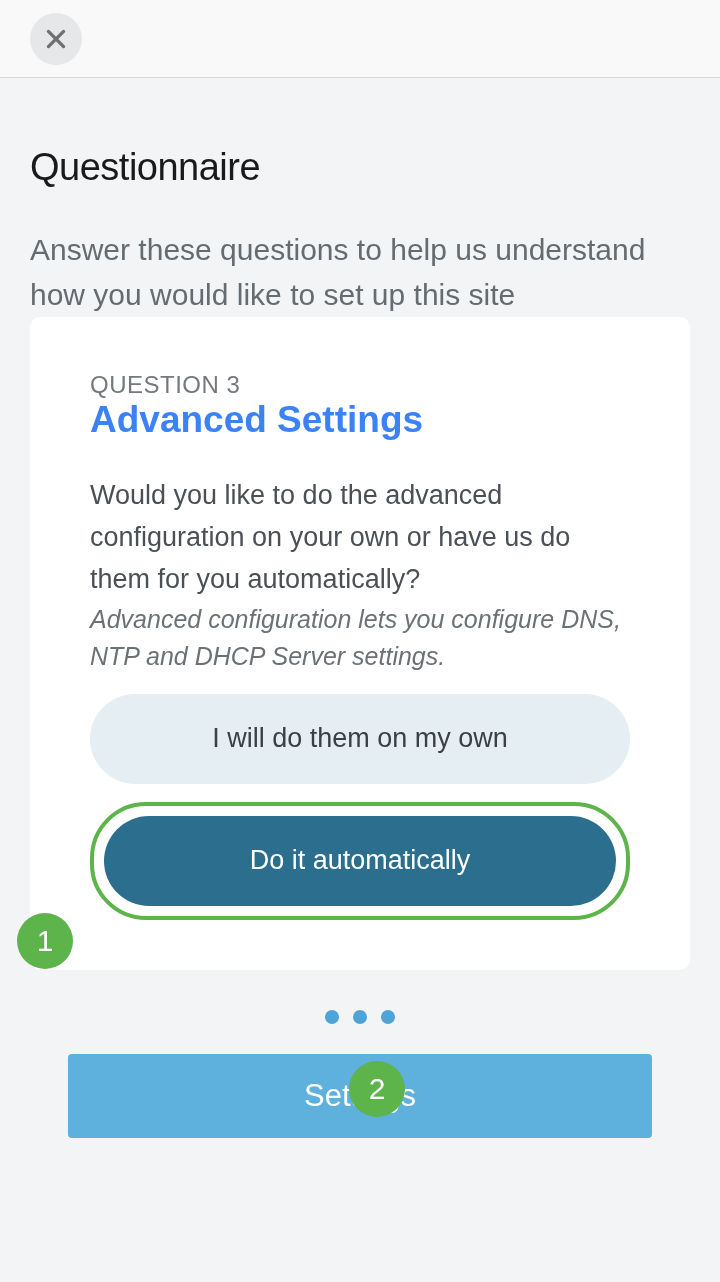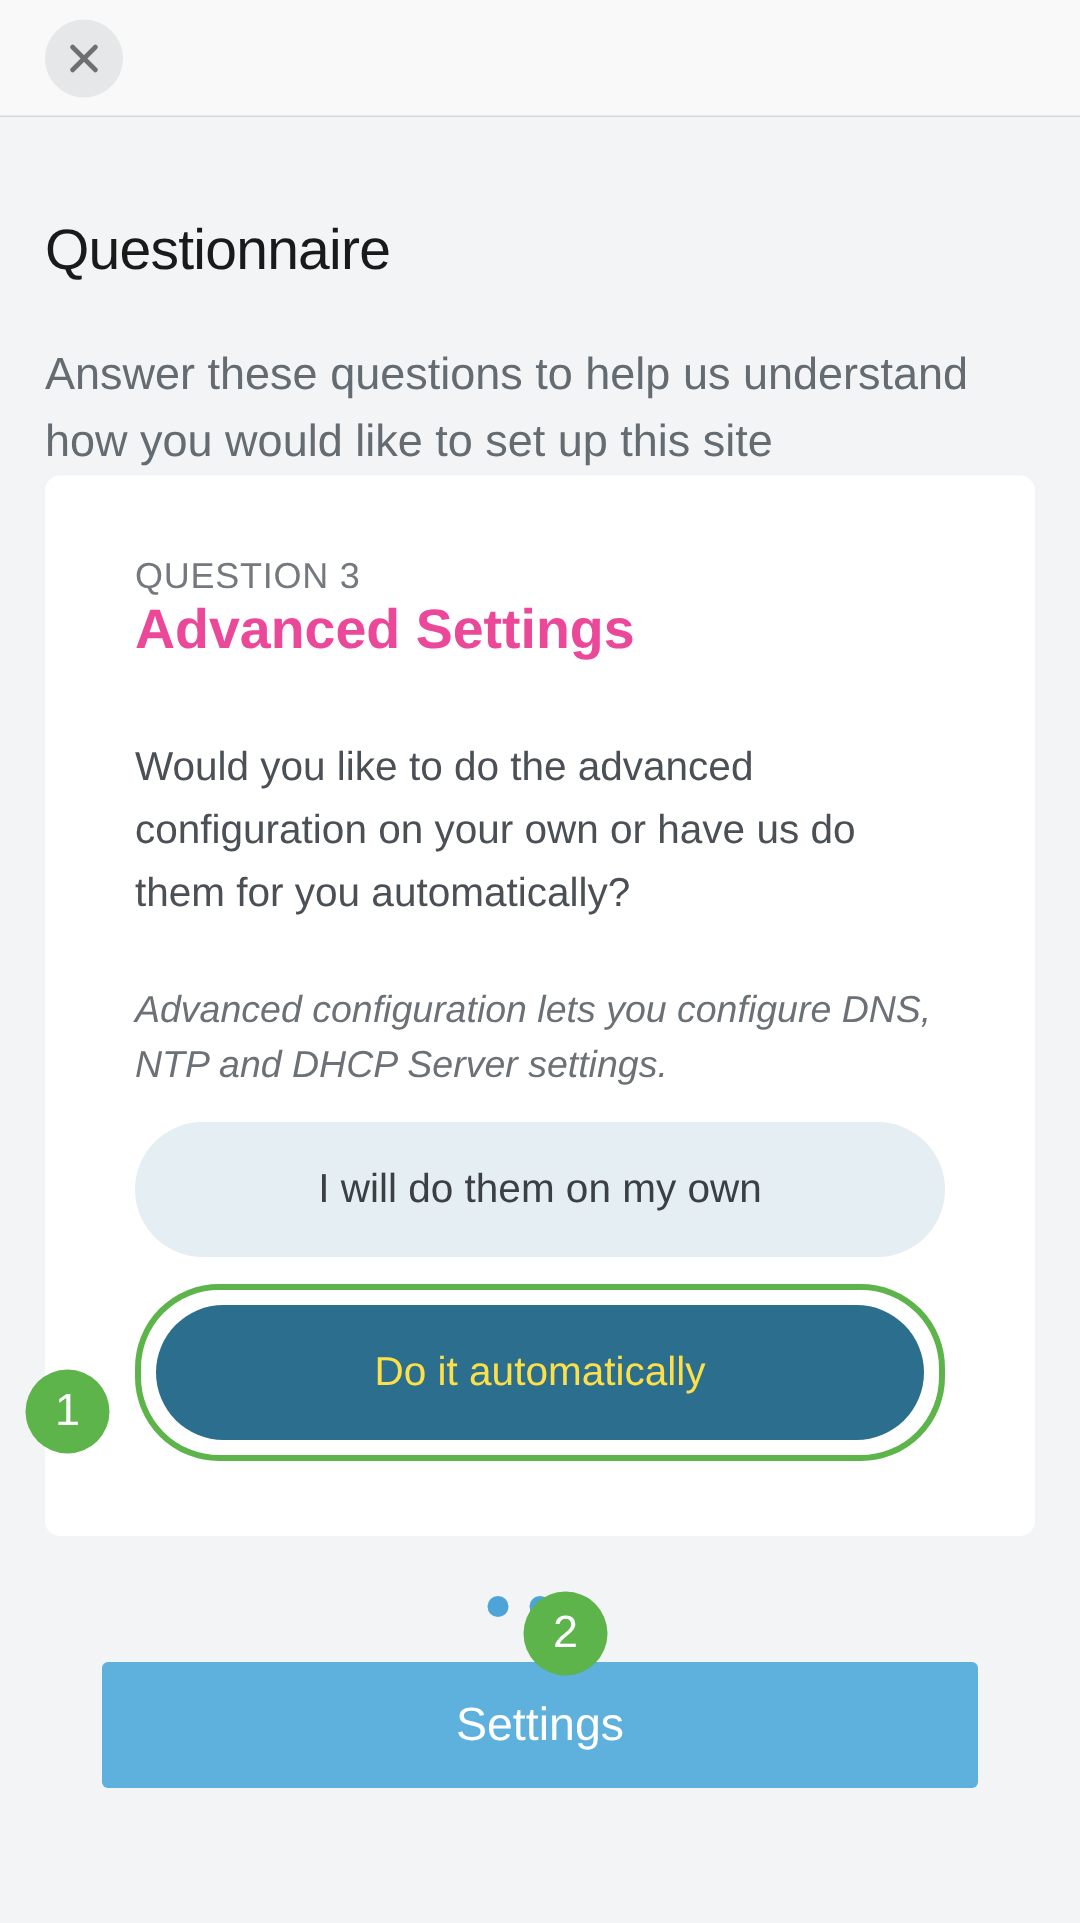--- a/index.html
+++ b/index.html
@@ -69,28 +69,27 @@
       position: relative;
     }
     .question-label {
       font-size: 24px;
       color: #74797f;
       letter-spacing: 0.5px;
     }
     .question-title {
       font-size: 37px;
       font-weight: 600;
-      color: #ec4899;
-      margin-bottom: 50px;
+      color: #3b82f6;
+      margin-bottom: 34px;
     }
     .question-text {
       font-size: 27px;
       color: #4a5055;
       line-height: 1.55;
-      margin-bottom: 38px;
     }
     .question-note {
       font-size: 25px;
       font-style: italic;
       color: #6b7177;
       line-height: 1.5;
       margin-bottom: 18px;
     }
     .option-btn {
       width: 100%;
@@ -109,21 +108,21 @@
       border: none;
     }
     .option-selected-wrapper {
       position: relative;
       border: 4px solid #5cb44a;
       border-radius: 56px;
       padding: 10px;
     }
     .option-selected {
       background: #2b6e8d;
-      color: #fde047;
+      color: #ffffff;
       border: none;
       margin-bottom: 0;
     }
     .annotation-badge {
       position: absolute;
       width: 56px;
       height: 56px;
       border-radius: 50%;
       background: #5cb44a;
       color: #ffffff;

